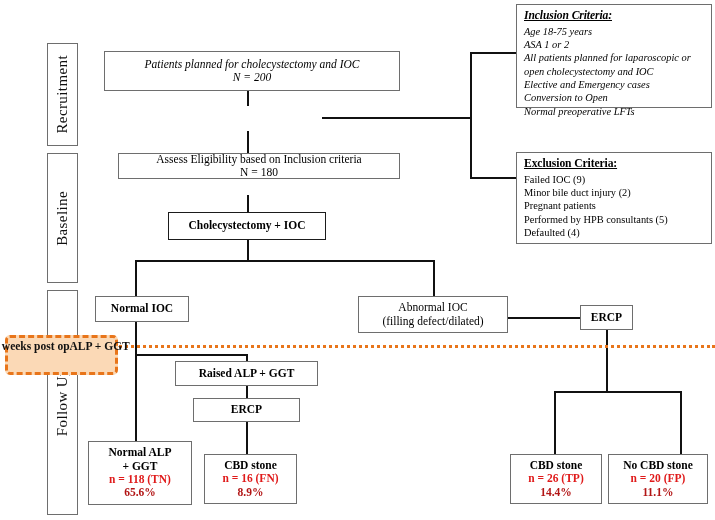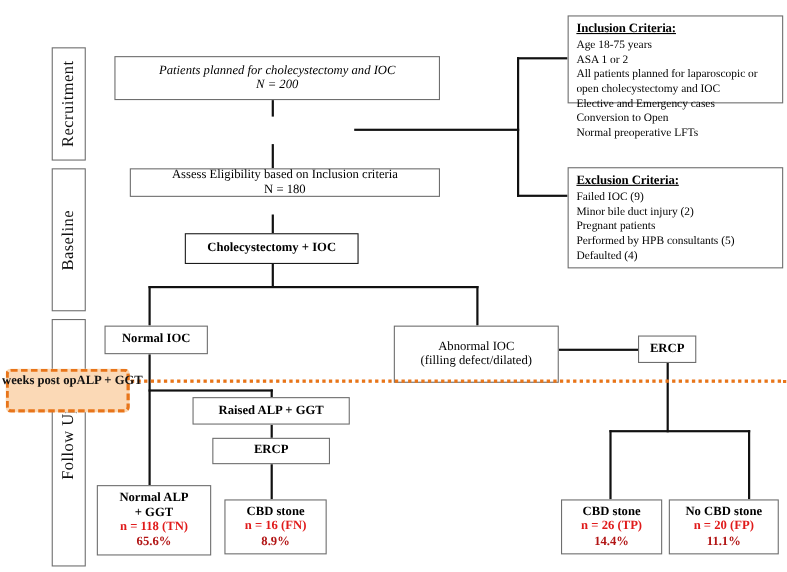--- a/index.html
+++ b/index.html
@@ -180,21 +180,21 @@
   </div>
 
   <div class="box thick bold" style="left:168px;top:212px;width:158px;height:28px;">
     <span class="ln">Cholecystectomy + IOC</span>
   </div>
 
   <div class="box bold" style="left:95px;top:296px;width:94px;height:26px;">
     <span class="ln">Normal IOC</span>
   </div>
 
-  <div class="box" style="left:358px;top:296px;width:150px;height:52px;">
+  <div class="box" style="left:358px;top:296px;width:150px;height:37px;">
     <span class="ln bold">Abnormal IOC</span>
     <span class="ln">(filling defect/dilated)</span>
   </div>
 
   <div class="box bold" style="left:580px;top:305px;width:53px;height:25px;">
     <span class="ln">ERCP</span>
   </div>
 
   <div class="box bold" style="left:175px;top:361px;width:143px;height:25px;">
     <span class="ln">Raised ALP + GGT</span>
@@ -222,21 +222,21 @@
     <span class="ln red-n">n = 26 (TP)</span>
     <span class="ln red-p">14.4%</span>
   </div>
 
   <div class="box" style="left:608px;top:454px;width:100px;height:50px;">
     <span class="ln blk">No CBD stone</span>
     <span class="ln red-n">n = 20 (FP)</span>
     <span class="ln red-p">11.1%</span>
   </div>
 
-  <div class="criteria" style="left:516px;top:14px;width:196px;height:80px;">
+  <div class="criteria" style="left:516px;top:4px;width:196px;height:104px;font-style:italic;">
     <span class="title">Inclusion Criteria:</span>
     <span class="item">Age 18-75 years</span>
     <span class="item">ASA 1 or 2</span>
     <span class="item">All patients planned for laparoscopic or</span>
     <span class="item">open cholecystectomy and IOC</span>
     <span class="item">Elective and Emergency cases</span>
     <span class="item">Conversion to Open</span>
     <span class="item">Normal preoperative LFTs</span>
   </div>
 

